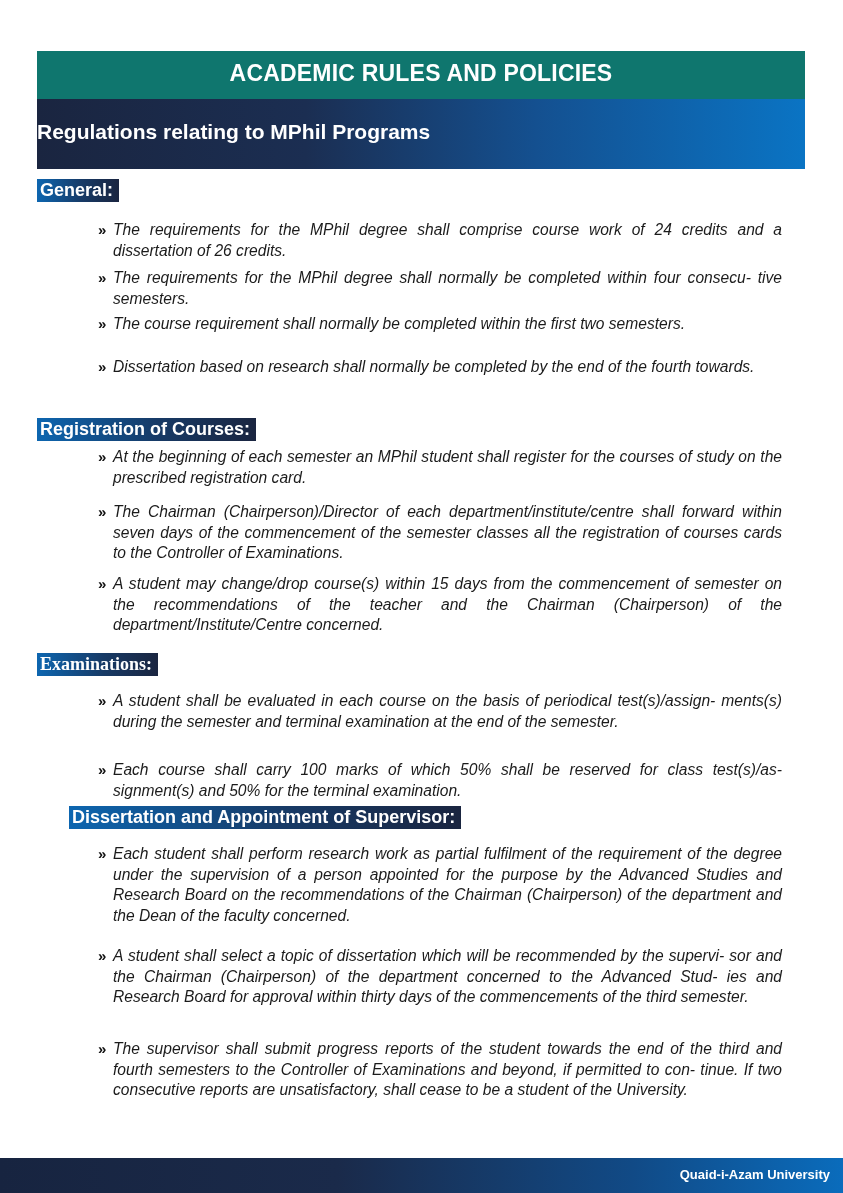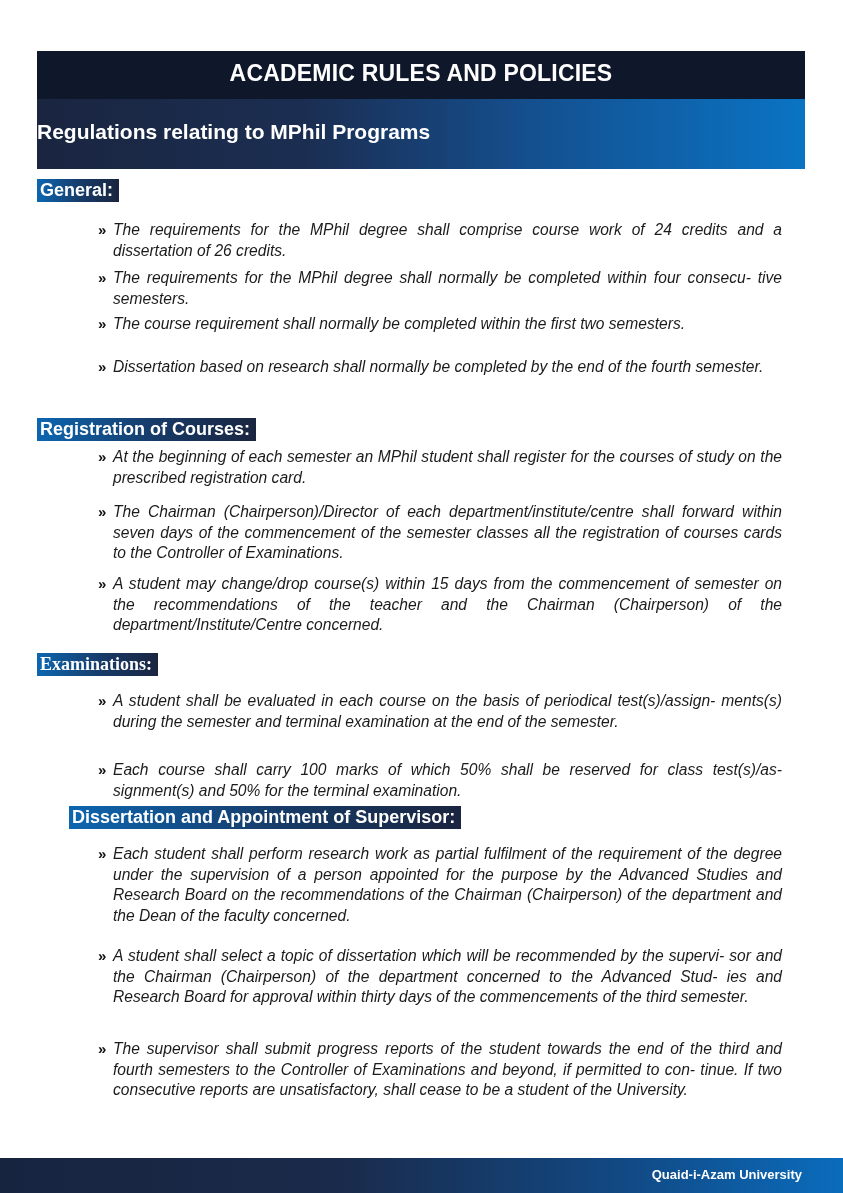--- a/index.html
+++ b/index.html
@@ -2,21 +2,21 @@
 <html><head>
 <meta charset="utf-8">
 <style>
   html, body { margin: 0; padding: 0; }
   body {
     width: 843px; height: 1193px; position: relative; background: #ffffff;
     font-family: "Liberation Sans", sans-serif; color: #1b1b1b; overflow: hidden;
   }
   .banner-top {
     position: absolute; left: 37px; top: 51px; width: 768px; height: 48px;
-    background: #0f172a; color: #fff; text-align: center;
+    background: #0f766e; color: #fff; text-align: center;
     font-family: "Liberation Sans", sans-serif; font-weight: bold; font-size: 23px;
     line-height: 44px; letter-spacing: 0.2px;
   }
   .banner-sub {
     position: absolute; left: 37px; top: 99px; width: 768px; height: 70px;
     background: linear-gradient(90deg, #1a2540 0%, #1b2e52 35%, #145090 65%, #0a74c4 100%);
     color: #fff; text-align: left; font-weight: bold; font-size: 21px; line-height: 66px;
   }
   .section-head {
     position: absolute; left: 37px; height: 23px;
@@ -32,21 +32,21 @@
     position: absolute; left: 0; top: 0; font-weight: bold; font-size: 15px;
     color: #111; letter-spacing: -2px;
   }
   .item .txt { display: block; padding-left: 15px; font-style: italic; }
   .footer {
     position: absolute; left: 0; top: 1158px; width: 843px; height: 35px;
     background: linear-gradient(90deg, #172440 0%, #1a2a4a 40%, #114a86 75%, #0a6cbc 100%);
     color: #fff; font-weight: bold; font-size: 13px; line-height: 33px;
   }
   .footer .left { position: absolute; left: 23px; }
-  .footer .right { position: absolute; right: 41px; }
+  .footer .right { position: absolute; right: 13px; }
 </style>
 </head>
 <body>
 
 <div class="banner-top">
   <span>ACADEMIC RULES AND POLICIES</span>
 </div>
 <div class="banner-sub">
   <span>Regulations relating to MPhil Programs</span>
 </div>
@@ -59,21 +59,21 @@
 <div class="item" style="top:268px;">
   <span class="bullet">»</span>
   <span class="txt">The requirements for the MPhil degree shall normally be completed within four consecu- tive semesters.</span>
 </div>
 <div class="item" style="top:314px;">
   <span class="bullet">»</span>
   <span class="txt">The course requirement shall normally be completed within the first two semesters.</span>
 </div>
 <div class="item" style="top:357px;">
   <span class="bullet">»</span>
-  <span class="txt">Dissertation based on research shall normally be completed by the end of the fourth semester.</span>
+  <span class="txt">Dissertation based on research shall normally be completed by the end of the fourth towards.</span>
 </div>
 
 <div class="section-head" style="top:418px;">Registration of Courses:</div>
 <div class="item" style="top:447px;">
   <span class="bullet">»</span>
   <span class="txt">At the beginning of each semester an MPhil student shall register for the courses of study on the prescribed registration card.</span>
 </div>
 <div class="item" style="top:502px;">
   <span class="bullet">»</span>
   <span class="txt">The Chairman (Chairperson)/Director of each department/institute/centre shall forward within seven days of the commencement of the semester classes all the registration of courses cards to the Controller of Examinations.</span>

